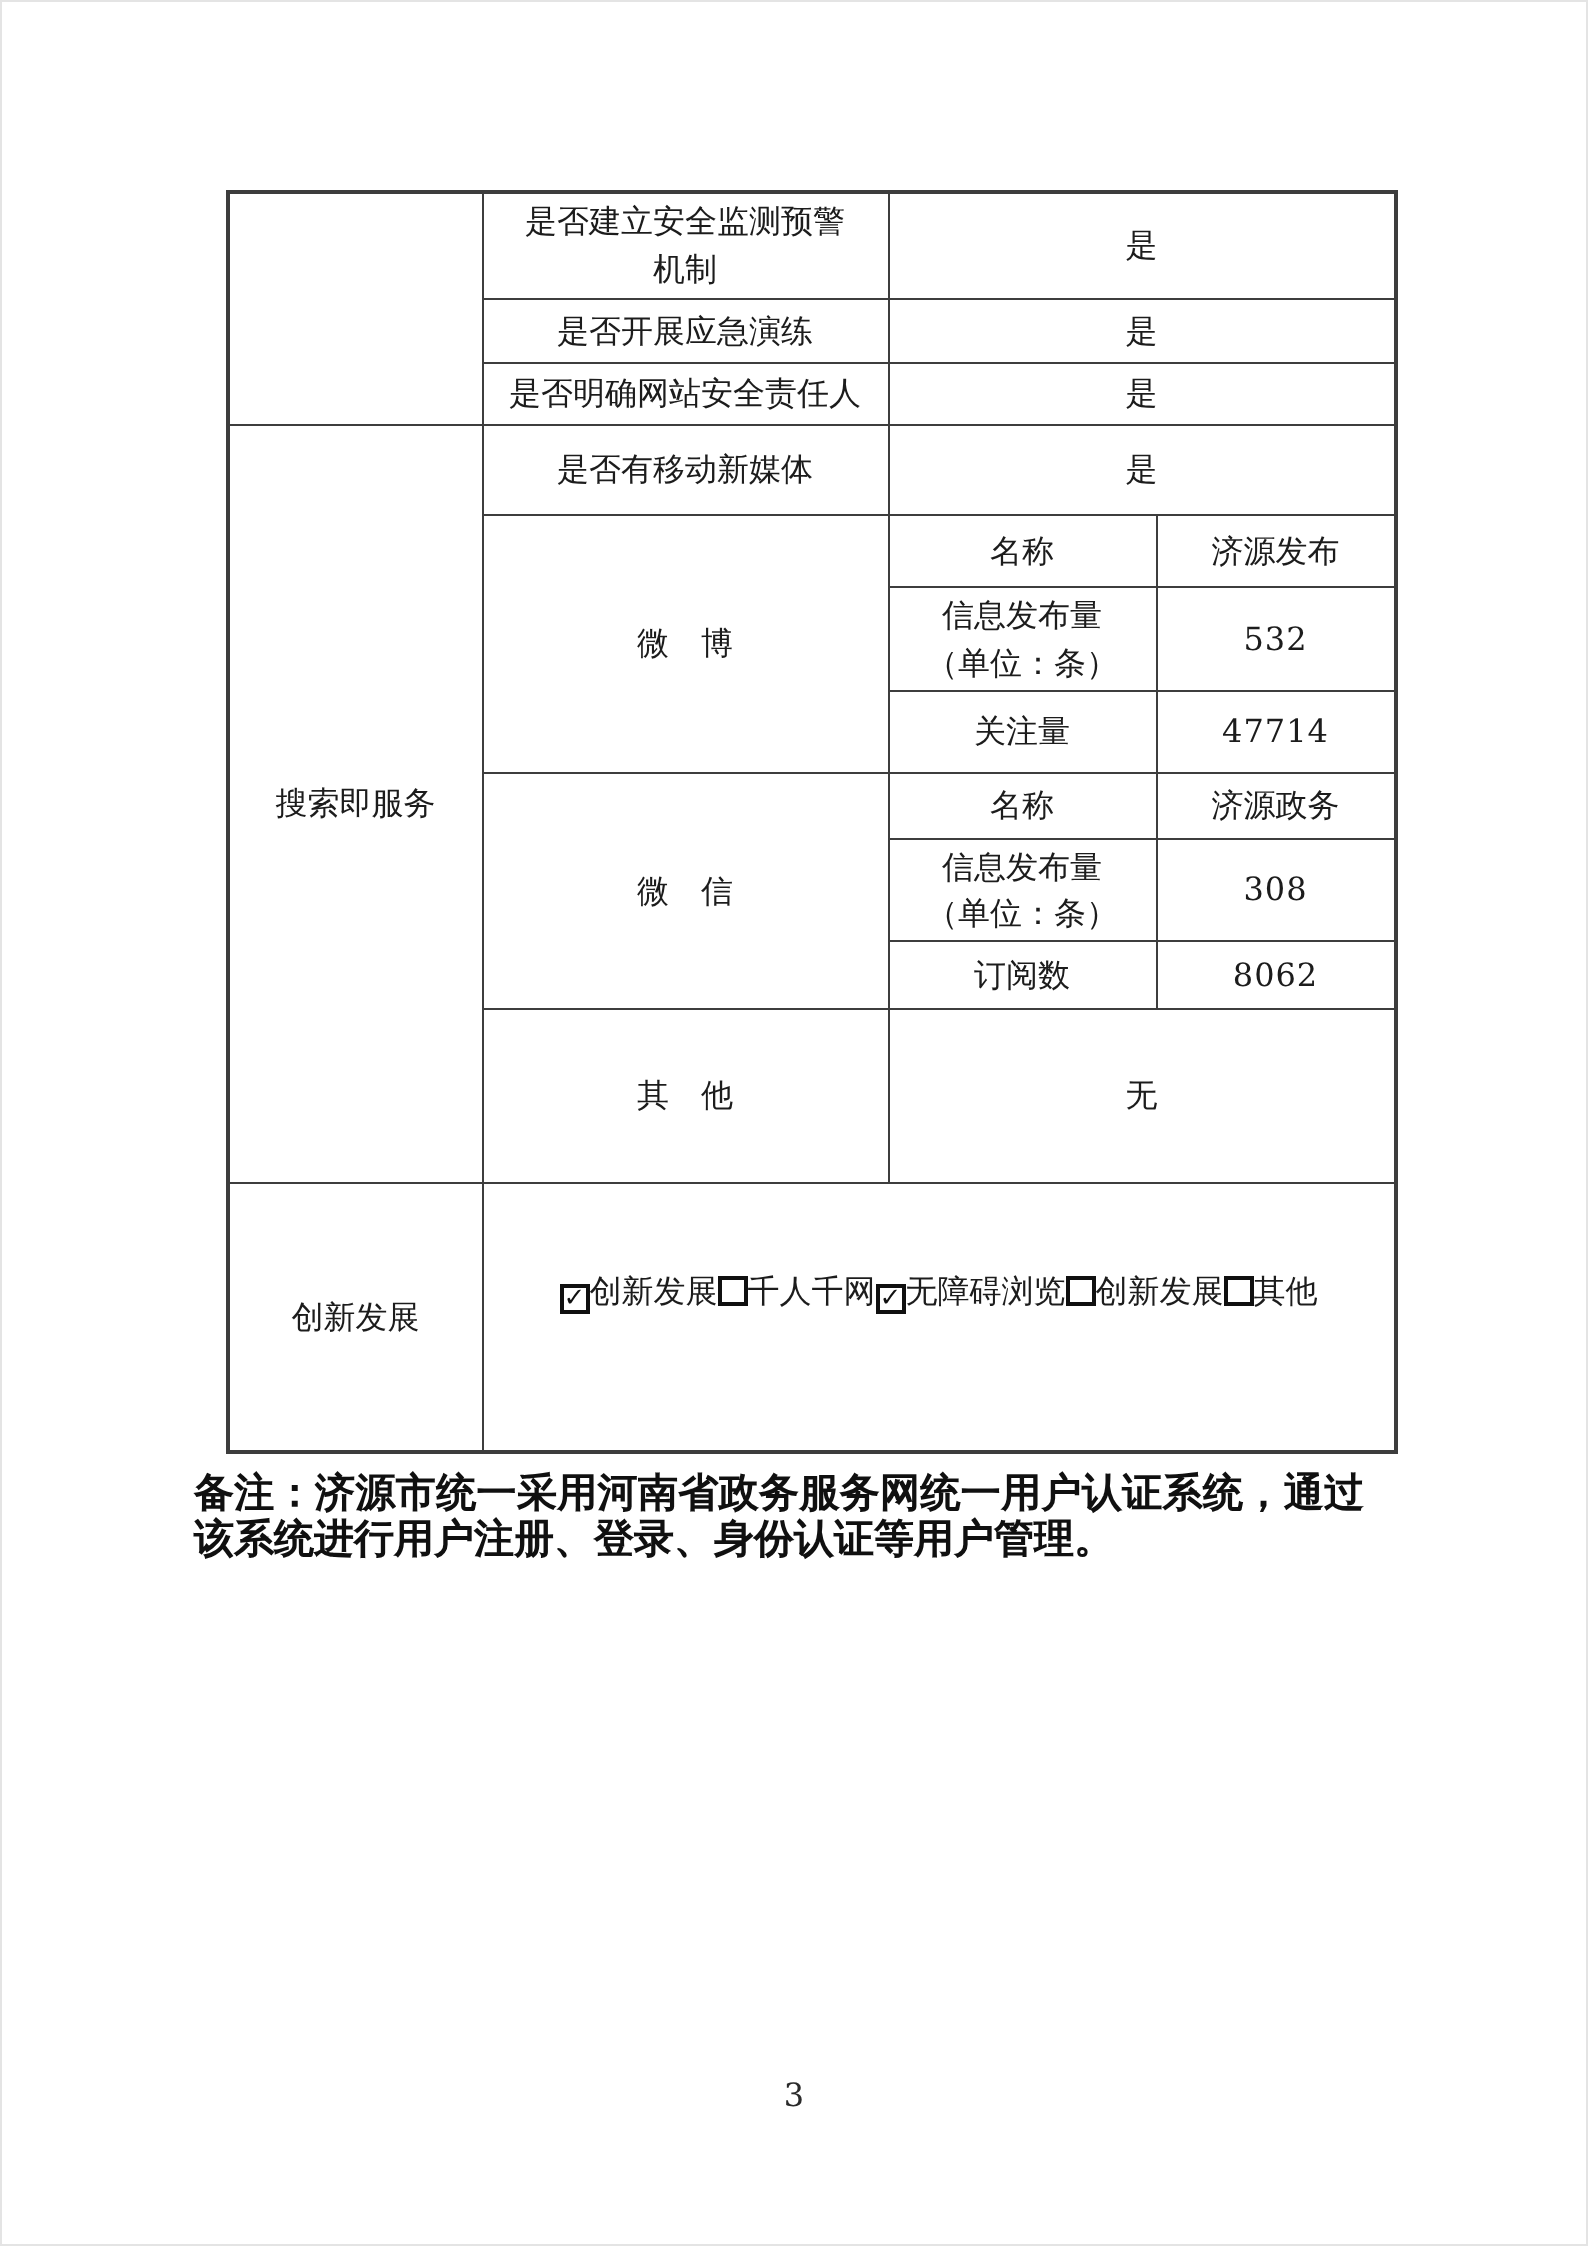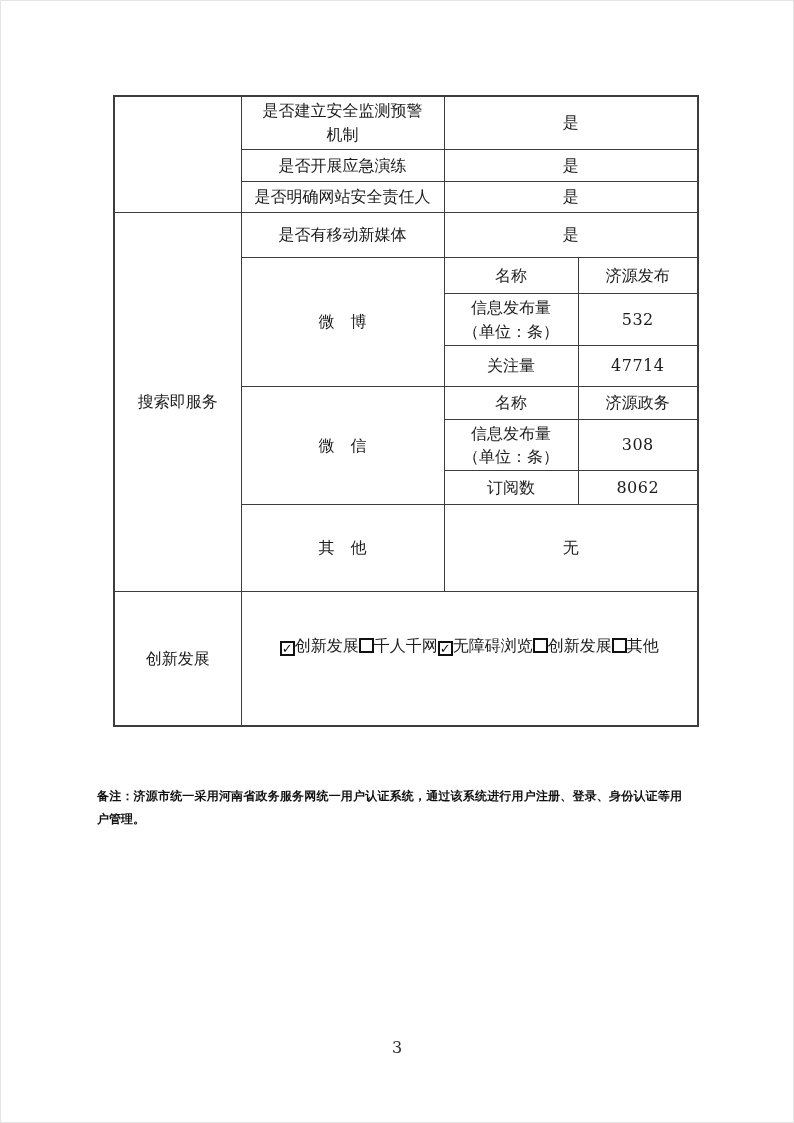--- a/index.html
+++ b/index.html
@@ -37,22 +37,22 @@
   }
   .cb {
     display:inline-block; width:15px; height:15px;
     border:2px solid #101010; background:#fff;
     vertical-align:-2px; margin:0;
     font-family:"DejaVu Sans","Liberation Sans",sans-serif;
     font-weight:bold; font-size:13px; line-height:11px;
     text-align:center; color:#101010;
   }
   .note {
-    position:absolute; left:96px; top:784px; width:585px;
-    font-size:12px; font-weight:bold; line-height:23px; color:#101010;
+    position:absolute; left:96px; top:734px; width:585px;
+    font-size:20px; font-weight:bold; line-height:23px; color:#101010;
     text-align:justify;
   }
   .page-number {
     position:absolute; left:0; right:0; top:1037px;
     text-align:center; font-size:16px; color:#2a2a2a;
   }
 </style>
 </head>
 <body>
 

